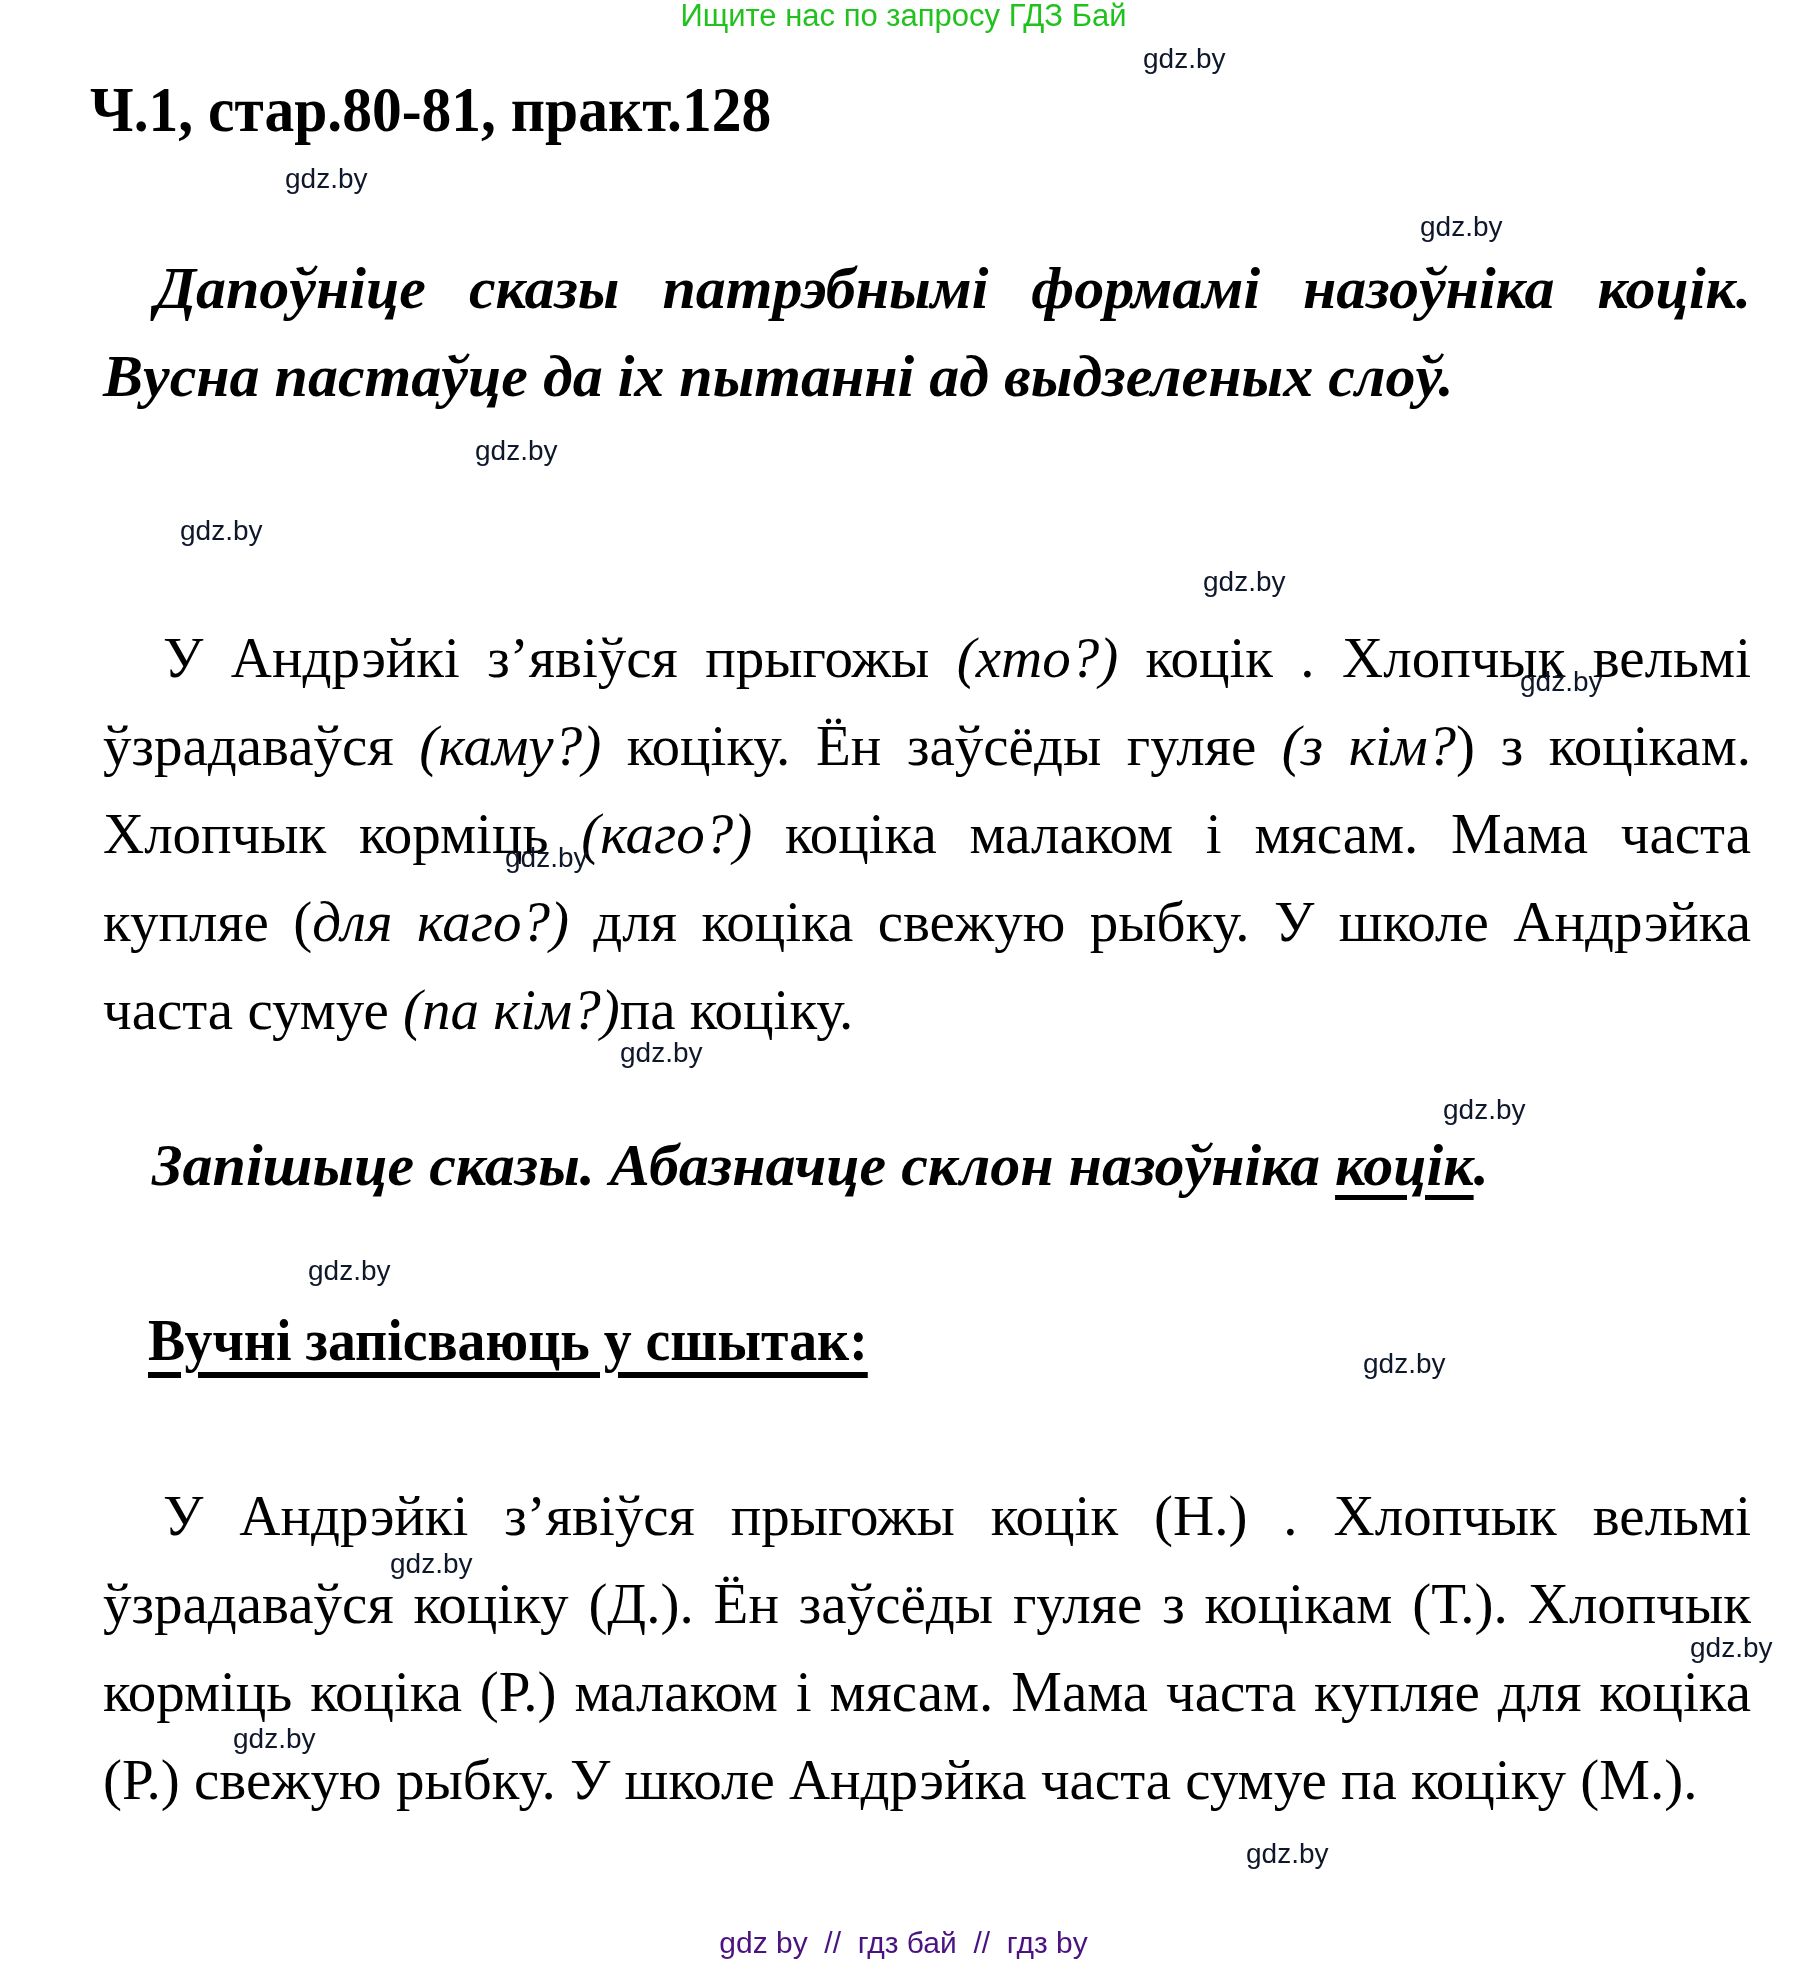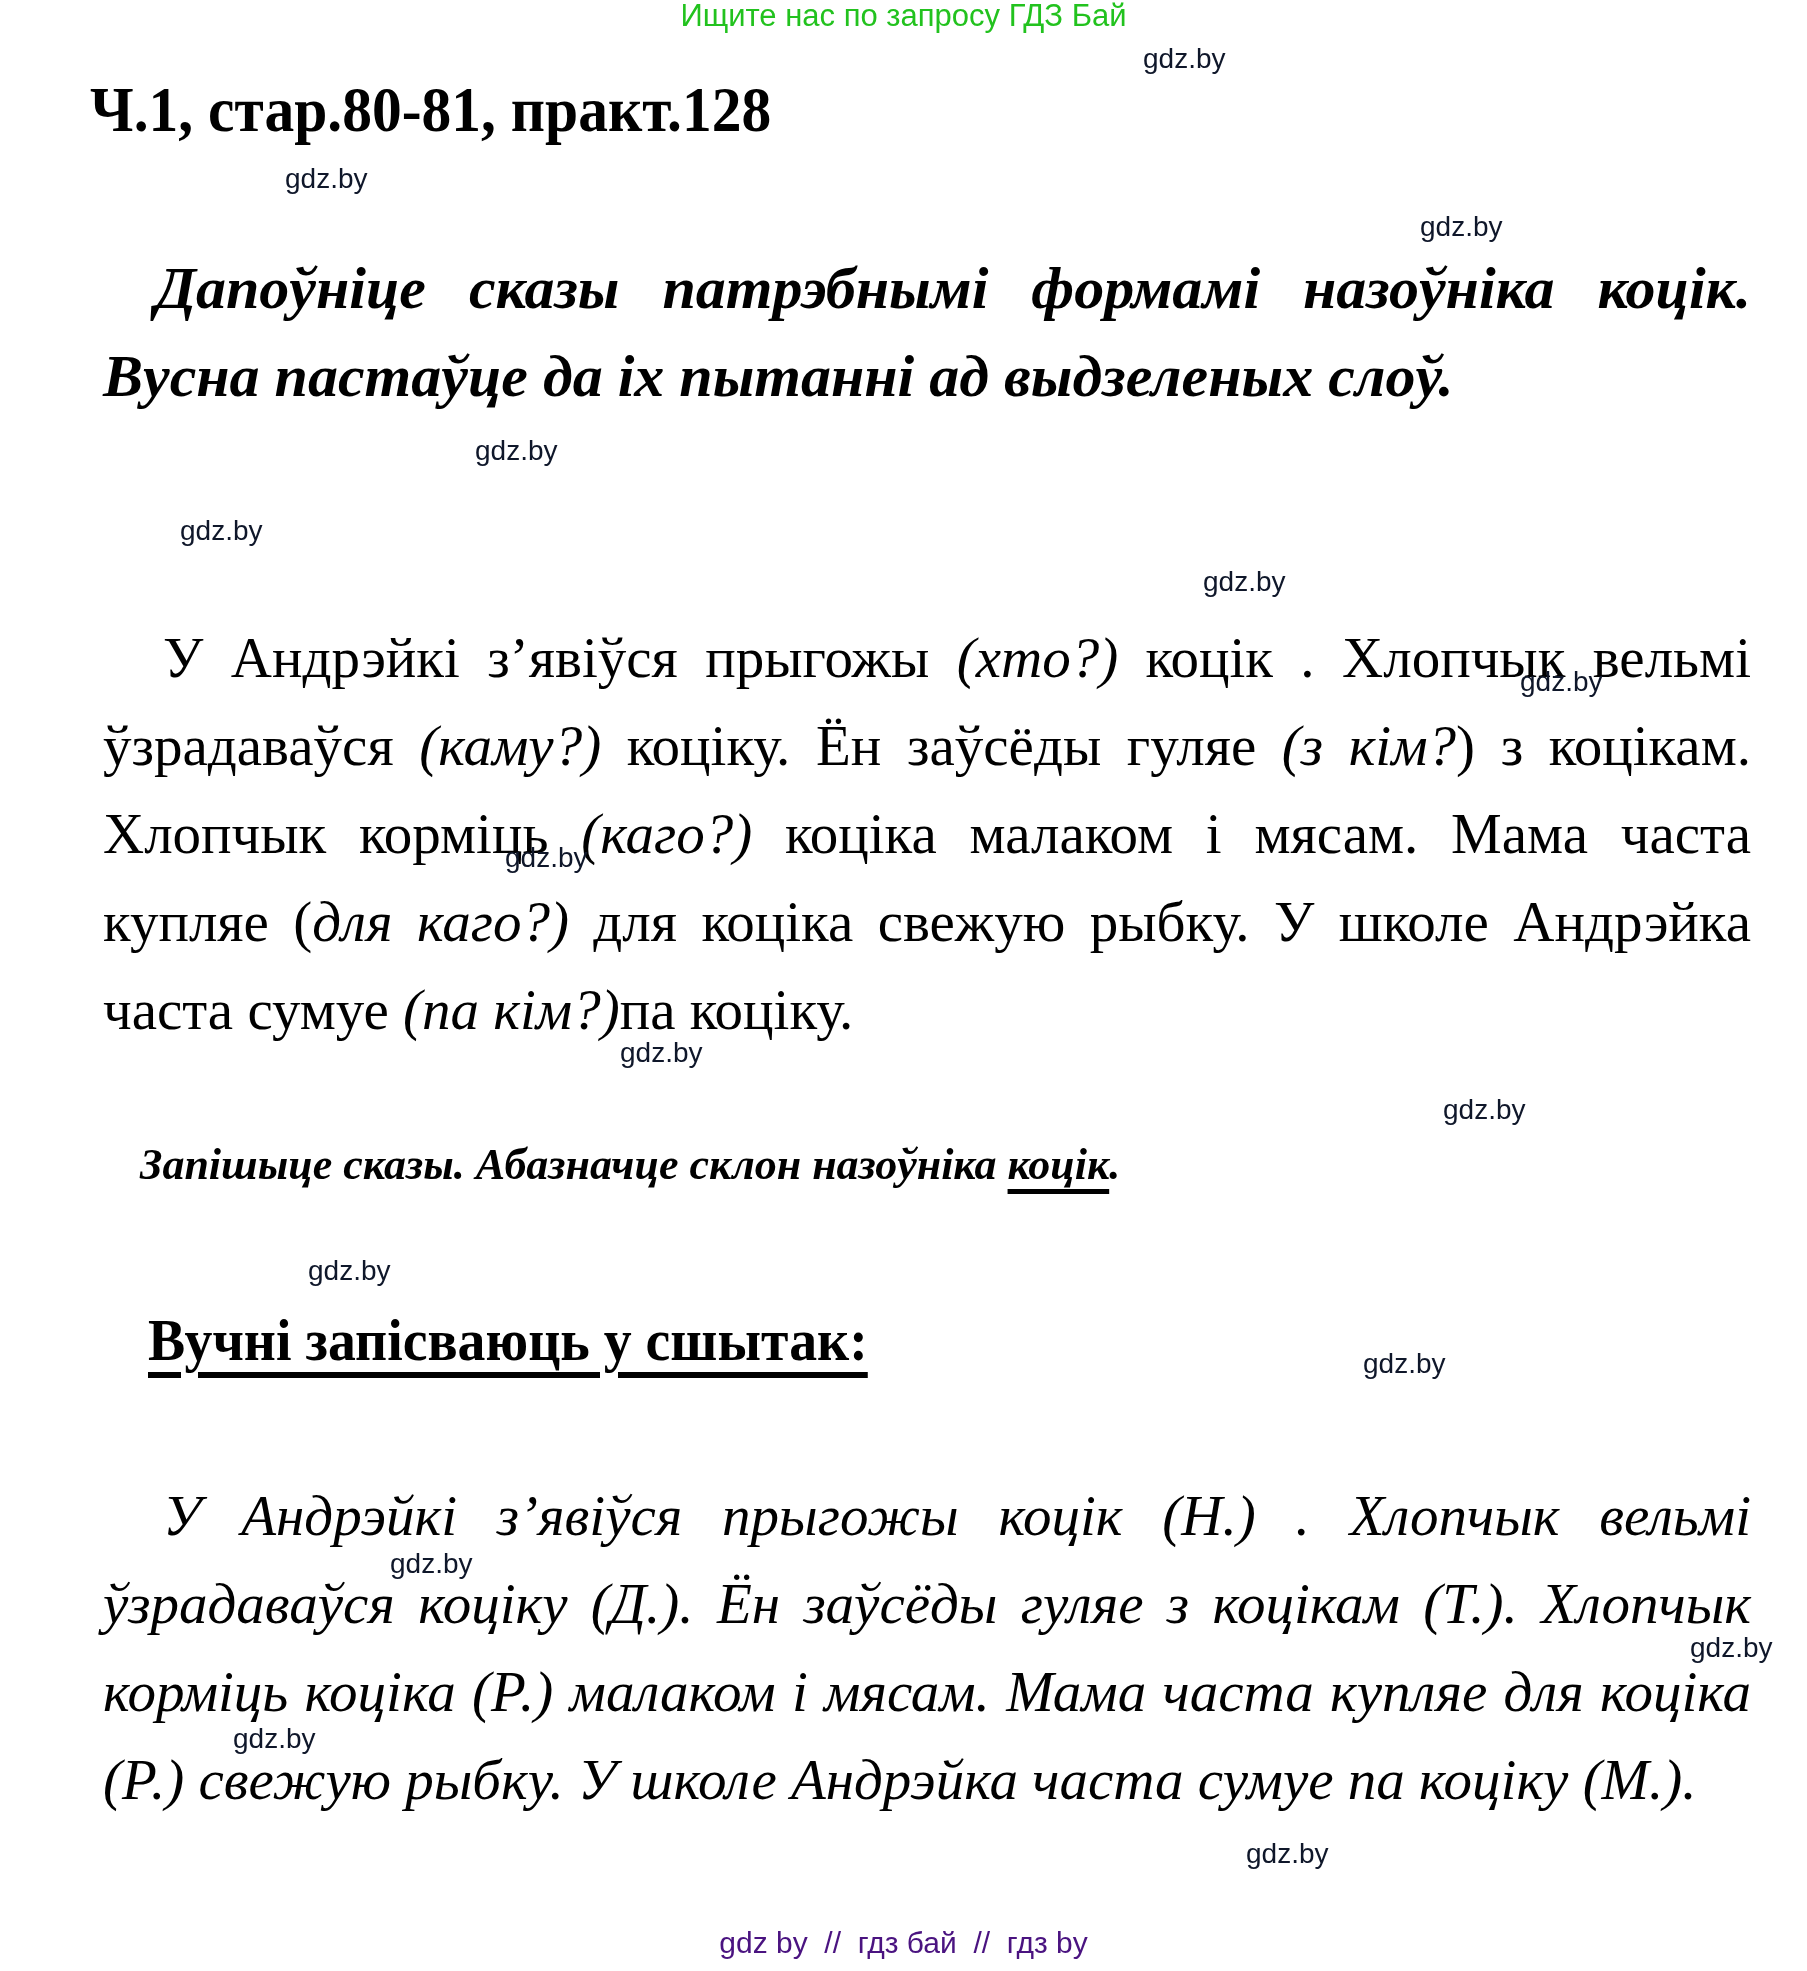--- a/index.html
+++ b/index.html
@@ -22,24 +22,24 @@
       left: 90px; width: 1648px; text-align: justify; text-align-last: auto; margin-left: 13px;
     }
     .instr {
       font-weight: bold; font-style: italic; font-size: 60px; line-height: 88px;
       text-indent: 52px; top: 244px;
     }
     .para {
       font-size: 57px; line-height: 88px; text-indent: 60px;
     }
     .para1 { top: 614px; }
-    .para2 { top: 1472px; font-style: italic; }
+    .para2 { top: 1472px; }
     .q { font-style: italic; }
     .instr2 {
-      left: 140px; top: 1125px; font-size: 44px; font-weight: bold; font-style: italic;
+      left: 152px; top: 1125px; font-size: 60px; font-weight: bold; font-style: italic;
       line-height: 80px; white-space: nowrap;
     }
     .instr2 .ul { text-decoration: underline; text-decoration-thickness: 5px; text-underline-offset: 10px; }
     .sub-heading {
       left: 148px; top: 1300px; font-size: 60px; font-weight: bold; line-height: 80px;
       white-space: nowrap; text-decoration: underline; text-decoration-thickness: 6px;
       text-underline-offset: 12px; transform: scaleX(0.93); transform-origin: left top;
     }
     .wm {
       font-family: "Liberation Sans", "DejaVu Sans", sans-serif; font-size: 28px;

